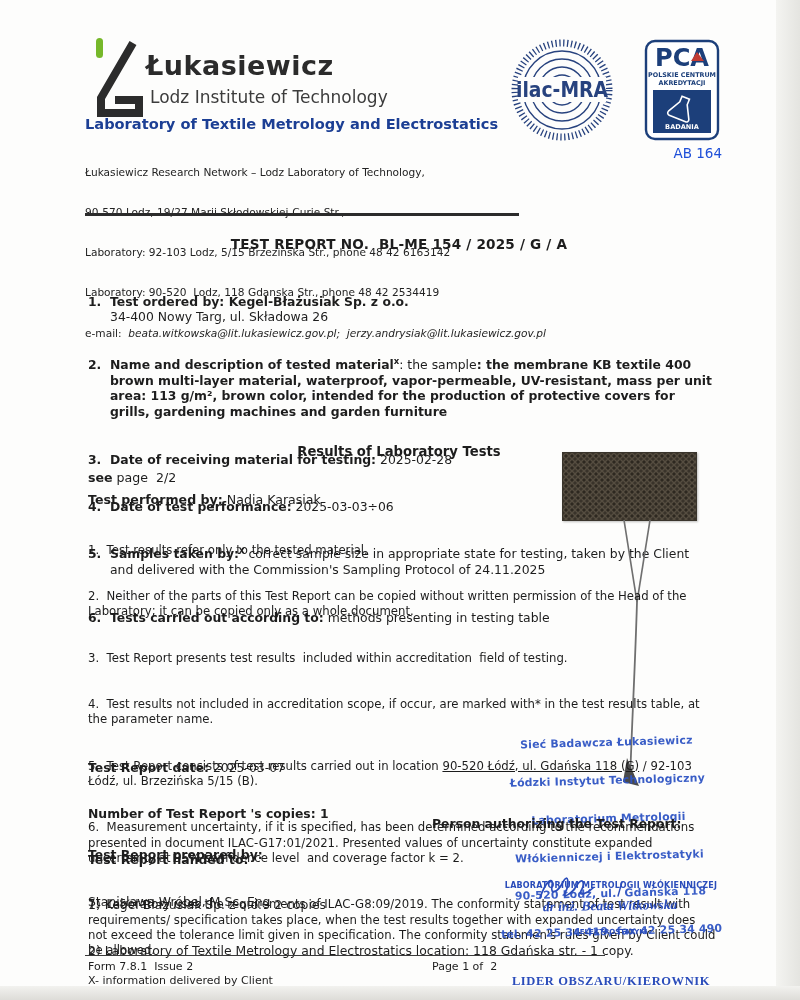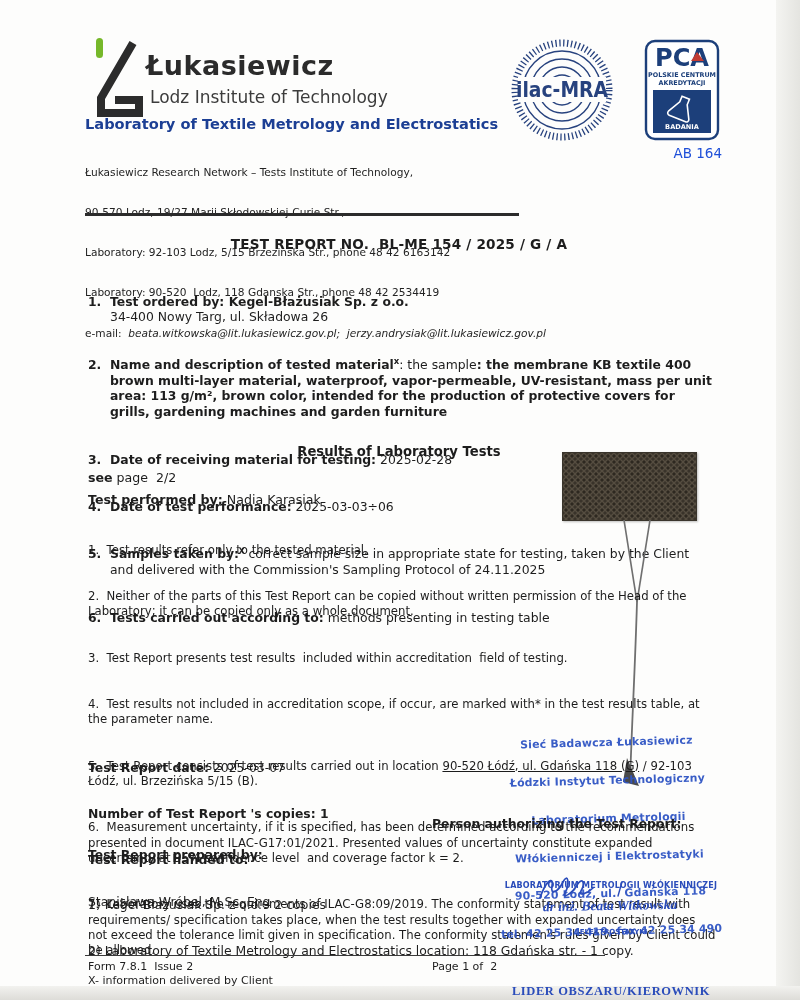--- a/index.html
+++ b/index.html
@@ -64,21 +64,21 @@
   
   .stamp-addr { left:486px; top:712px; width:246px; text-align:center;
     color:#2f55c4; font-weight:bold; font-size:10.9px; line-height:12.6px;
     letter-spacing:.2px; transform:rotate(-1.6deg); opacity:.95; }
   .prepared { left:88px; top:816px; font-size:12.4px; line-height:15.5px; }
   .authorizing { left:432px; top:816px; font-size:12.4px; font-weight:bold; }
   .stamp-auth { left:486px; top:843px; width:250px; text-align:center; color:#2a4cba; }
   .stamp-auth .l1 { font-size:8px; font-weight:bold; letter-spacing:.2px; }
   .stamp-auth .l2 { font-size:7px; font-weight:bold; }
   .stamp-auth .l3 { font-size:12.5px; font-weight:bold; letter-spacing:.6px;
-    font-family:"Liberation Serif", serif; margin-top:10px; }
+    font-family:"Liberation Serif", serif; margin-top:0; }
   .sig-svg { left:536px; top:874px; }
   .sig-name { left:500px; top:898px; width:220px; text-align:center;
     font-family:"Liberation Serif", serif; font-style:italic; font-size:13.5px;
     color:#2a4cba; transform:rotate(-1deg); font-weight:bold; }
 
   
   .footer-rule { left:85px; top:955px; width:520px; border-top:1.6px solid #3a3a3a; height:0; }
   .footer-form { left:88px; top:960px; font-size:11px; }
   .footer-page { left:432px; top:960px; font-size:11px; }
   .footer-x { left:88px; top:974px; font-size:11px; }
@@ -93,21 +93,21 @@
   
   <svg class="abs" style="left:86px; top:36px;" width="62" height="84" viewBox="0 0 62 84">
     <rect x="10" y="2" width="7" height="20" rx="3.5" fill="#76b82a"></rect>
     <path d="M47 7 L15 62 L15 77 L53 77 L53 64 L29 64" fill="none" stroke="#2c2c2c" stroke-width="8" stroke-linejoin="miter"></path>
   </svg>
   <div class="abs institute">Lodz Institute of Technology</div>
   <div class="abs brand">Łukasiewicz</div>
   <div class="abs lab-title">Laboratory of Textile Metrology and Electrostatics</div>
 
   <div class="abs address">
-    <div>Łukasiewicz Research Network – Tests Institute of Technology,</div>
+    <div>Łukasiewicz Research Network – Lodz Laboratory of Technology,</div>
     <div>90-570 Lodz, 19/27 Marii Skłodowskiej-Curie Str.,</div>
     <div>Laboratory: 92-103 Lodz, 5/15 Brzezinska Str., phone 48 42 6163142</div>
     <div>Laboratory: 90-520  Lodz, 118 Gdanska Str., phone 48 42 2534419</div>
     <div><span>e-mail:  </span><span class="em">beata.witkowska@lit.lukasiewicz.gov.pl;  jerzy.andrysiak@lit.lukasiewicz.gov.pl</span></div>
   </div>
   <div class="abs header-rule"></div>
 
   
   <svg class="abs seal" width="104" height="104" viewBox="0 0 104 104">
     <circle cx="52" cy="52" r="47" fill="none" stroke="#27427e" stroke-width="7" stroke-dasharray="1.3 2.6"></circle>

